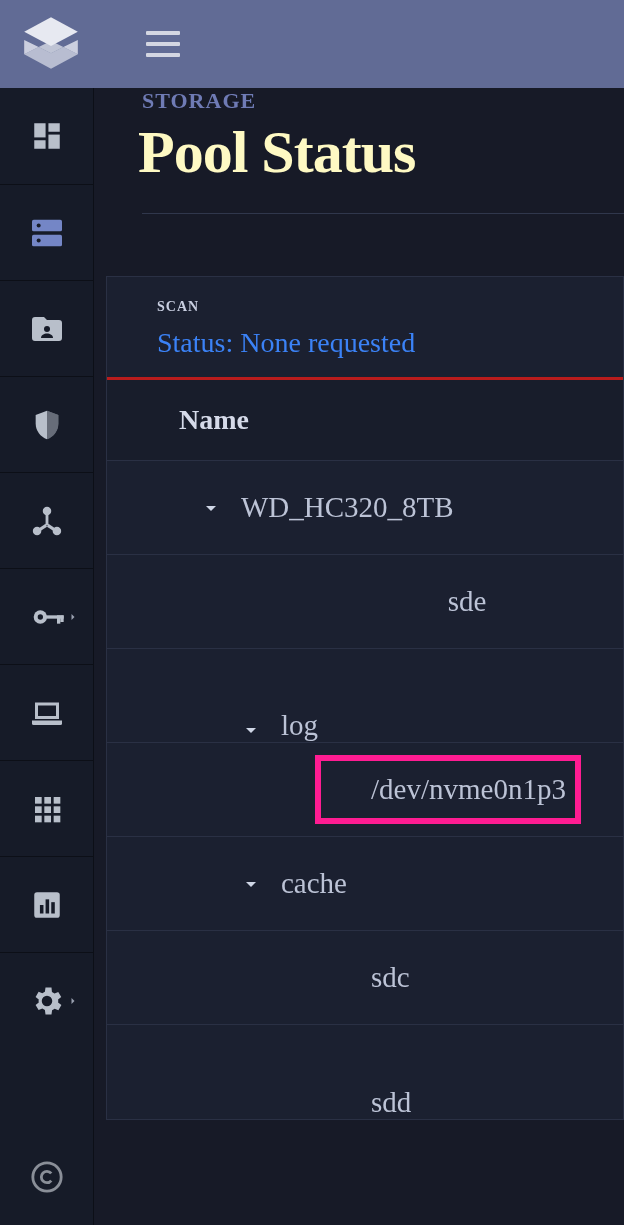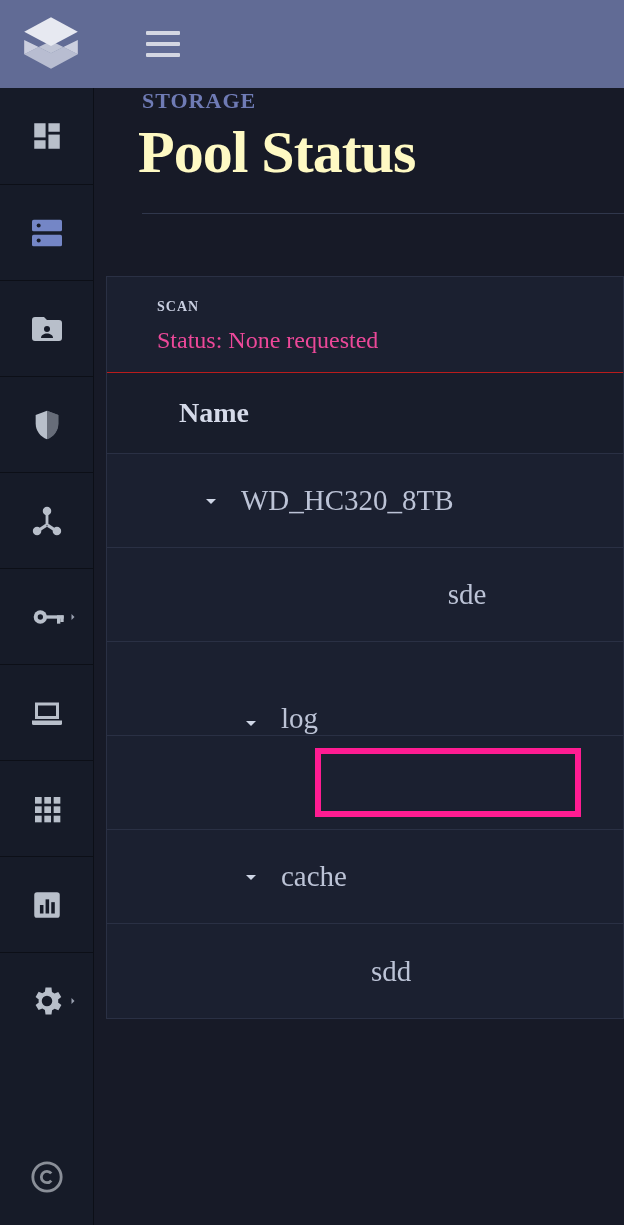--- a/index.html
+++ b/index.html
@@ -121,44 +121,44 @@
   }
   .panel-head {
     padding: 22px 28px 12px 50px;
     font-size: 14px;
     font-weight: 700;
     letter-spacing: 1px;
     color: #c8cee0;
   }
   .panel-status {
     padding: 0 28px 18px 50px;
-    font-size: 24px;
-    color: #ec4899;
-    border-bottom: 1px solid #b91c1c;
+    font-size: 28px;
+    color: #3b82f6;
+    border-bottom: 3px solid #b91c1c;
   }
   .col-header {
     padding: 24px 28px 24px 72px;
     font-size: 28px;
     font-weight: 700;
     color: #d5dae9;
     background: #181d2b;
     border-bottom: 1px solid #2a3044;
   }
 
   .tree-row {
     display: flex;
     align-items: center;
     height: 94px;
     padding-right: 20px;
     border-bottom: 1px solid #2a3044;
     font-size: 29px;
     color: #bcc3d6;
     position: relative;
   }
-  .tree-row:last-child { border-bottom: none; }
+  .tree-row:last-child { border-bottom: none; align-items: flex-end; }
   .chev {
     width: 24px; height: 24px;
     display: inline-flex; align-items: center; justify-content: center;
     flex: 0 0 24px;
   }
   .tree-row .label { margin-left: 18px; }
   .highlight-box {
     position: absolute;
     border: 6px solid #ff1c92;
     pointer-events: none;
@@ -320,29 +320,34 @@
         <div class="tree-row" style="padding-left: 132px; align-items: flex-end;">
           <span class="chev">
             <svg viewBox="0 0 24 24" width="24" height="24">
               <path fill="#cfd6e6" d="M7 10l5 5 5-5z"></path>
             </svg>
           </span>
           <span class="label">log</span>
         </div>
         <div class="tree-row" style="padding-left: 222px;">
           <span class="chev" style="visibility: hidden;"></span>
+          <span class="label">/dev/nvme0n1p3</span>
           <div class="highlight-box" style="inset: 12px 42px 12px 208px;"></div>
         </div>
         <div class="tree-row" style="padding-left: 132px;">
           <span class="chev">
             <svg viewBox="0 0 24 24" width="24" height="24">
               <path fill="#cfd6e6" d="M7 10l5 5 5-5z"></path>
             </svg>
           </span>
           <span class="label">cache</span>
         </div>
         <div class="tree-row" style="padding-left: 222px;">
           <span class="chev" style="visibility: hidden;"></span>
+          <span class="label">sdc</span>
+        </div>
+        <div class="tree-row" style="padding-left: 222px;">
+          <span class="chev" style="visibility: hidden;"></span>
           <span class="label">sdd</span>
         </div>
       </div>
   </div>
 </div>
 
 </body></html>

